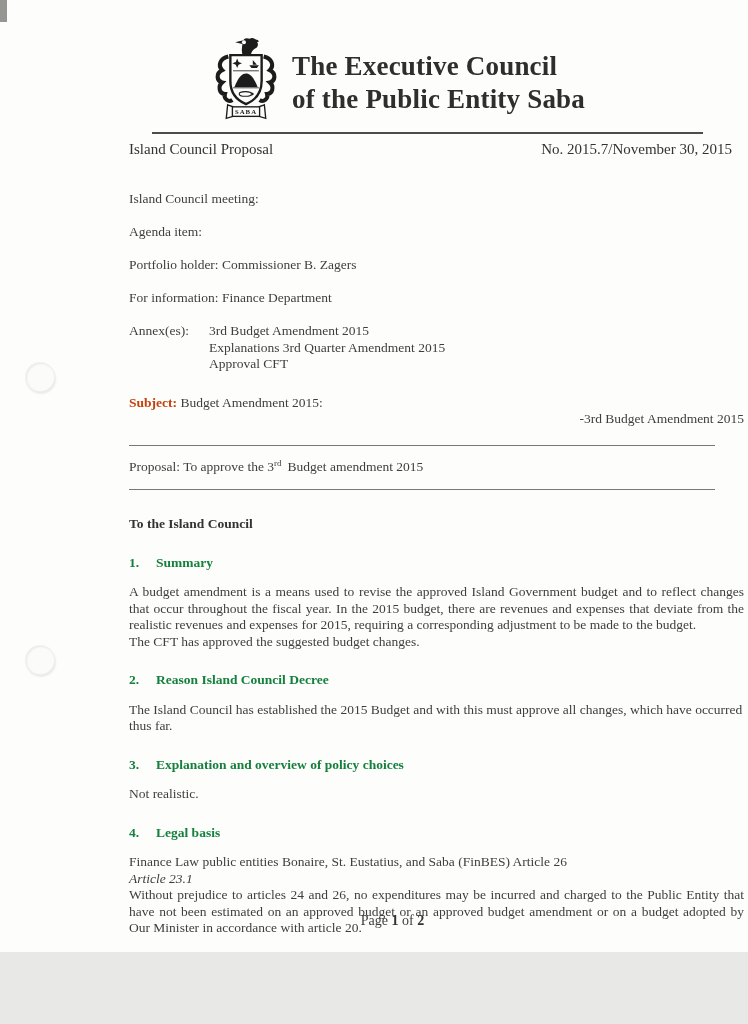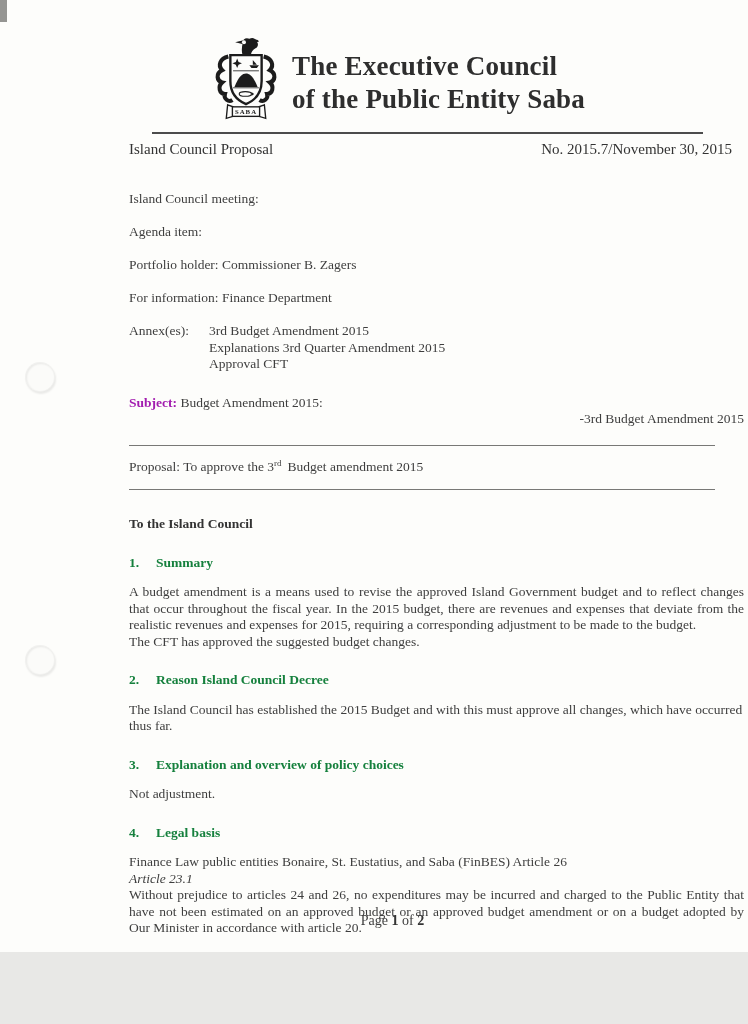--- a/index.html
+++ b/index.html
@@ -81,21 +81,21 @@
     line-height: 16.5px;
   }
   .content p { margin: 0; }
   .meta-line { margin-bottom: 16.5px !important; }
   .annex-row {
     display: grid;
     grid-template-columns: 80px 1fr;
     margin-top: 13px;
   }
   .subject-block { margin-top: 22px; }
-  .subject-block .bold-label { font-weight: bold; color: #a21caf; }
+  .subject-block .bold-label { font-weight: bold; color: #c2410c; }
   .subject-sub { padding-left: 100px; text-align: right; }
   .subject-sub .dash { display: inline-block; width: 28px; }
 
   .thin-rule {
     border: none;
     border-top: 1.5px solid #787876;
     width: 586px;
     margin: 17px 0 0 0;
   }
   .proposal-line { margin-top: 13px !important; }
@@ -238,21 +238,21 @@
     <p>The CFT has approved the suggested budget changes.</p>
 
     <p class="section-heading">
       <span class="num">2.</span><span>Reason Island Council Decree</span>
     </p>
     <p class="section-body">The Island Council has established the 2015 Budget and with this must approve all changes, which have occurred thus far.</p>
 
     <p class="section-heading">
       <span class="num">3.</span><span>Explanation and overview of policy choices</span>
     </p>
-    <p class="section-body">Not adjustment.</p>
+    <p class="section-body">Not realistic.</p>
 
     <p class="section-heading">
       <span class="num">4.</span><span>Legal basis</span>
     </p>
     <p class="section-body">Finance Law public entities Bonaire, St. Eustatius, and Saba (FinBES) Article 26</p>
     <p class="ital-line">Article 23.1</p>
     <p class="justify">Without prejudice to articles 24 and 26, no expenditures may be incurred and charged to the Public Entity that have not been estimated on an approved budget or an approved budget amendment or on a budget adopted by Our Minister in accordance with article 20.</p>
 
   </main>
 

